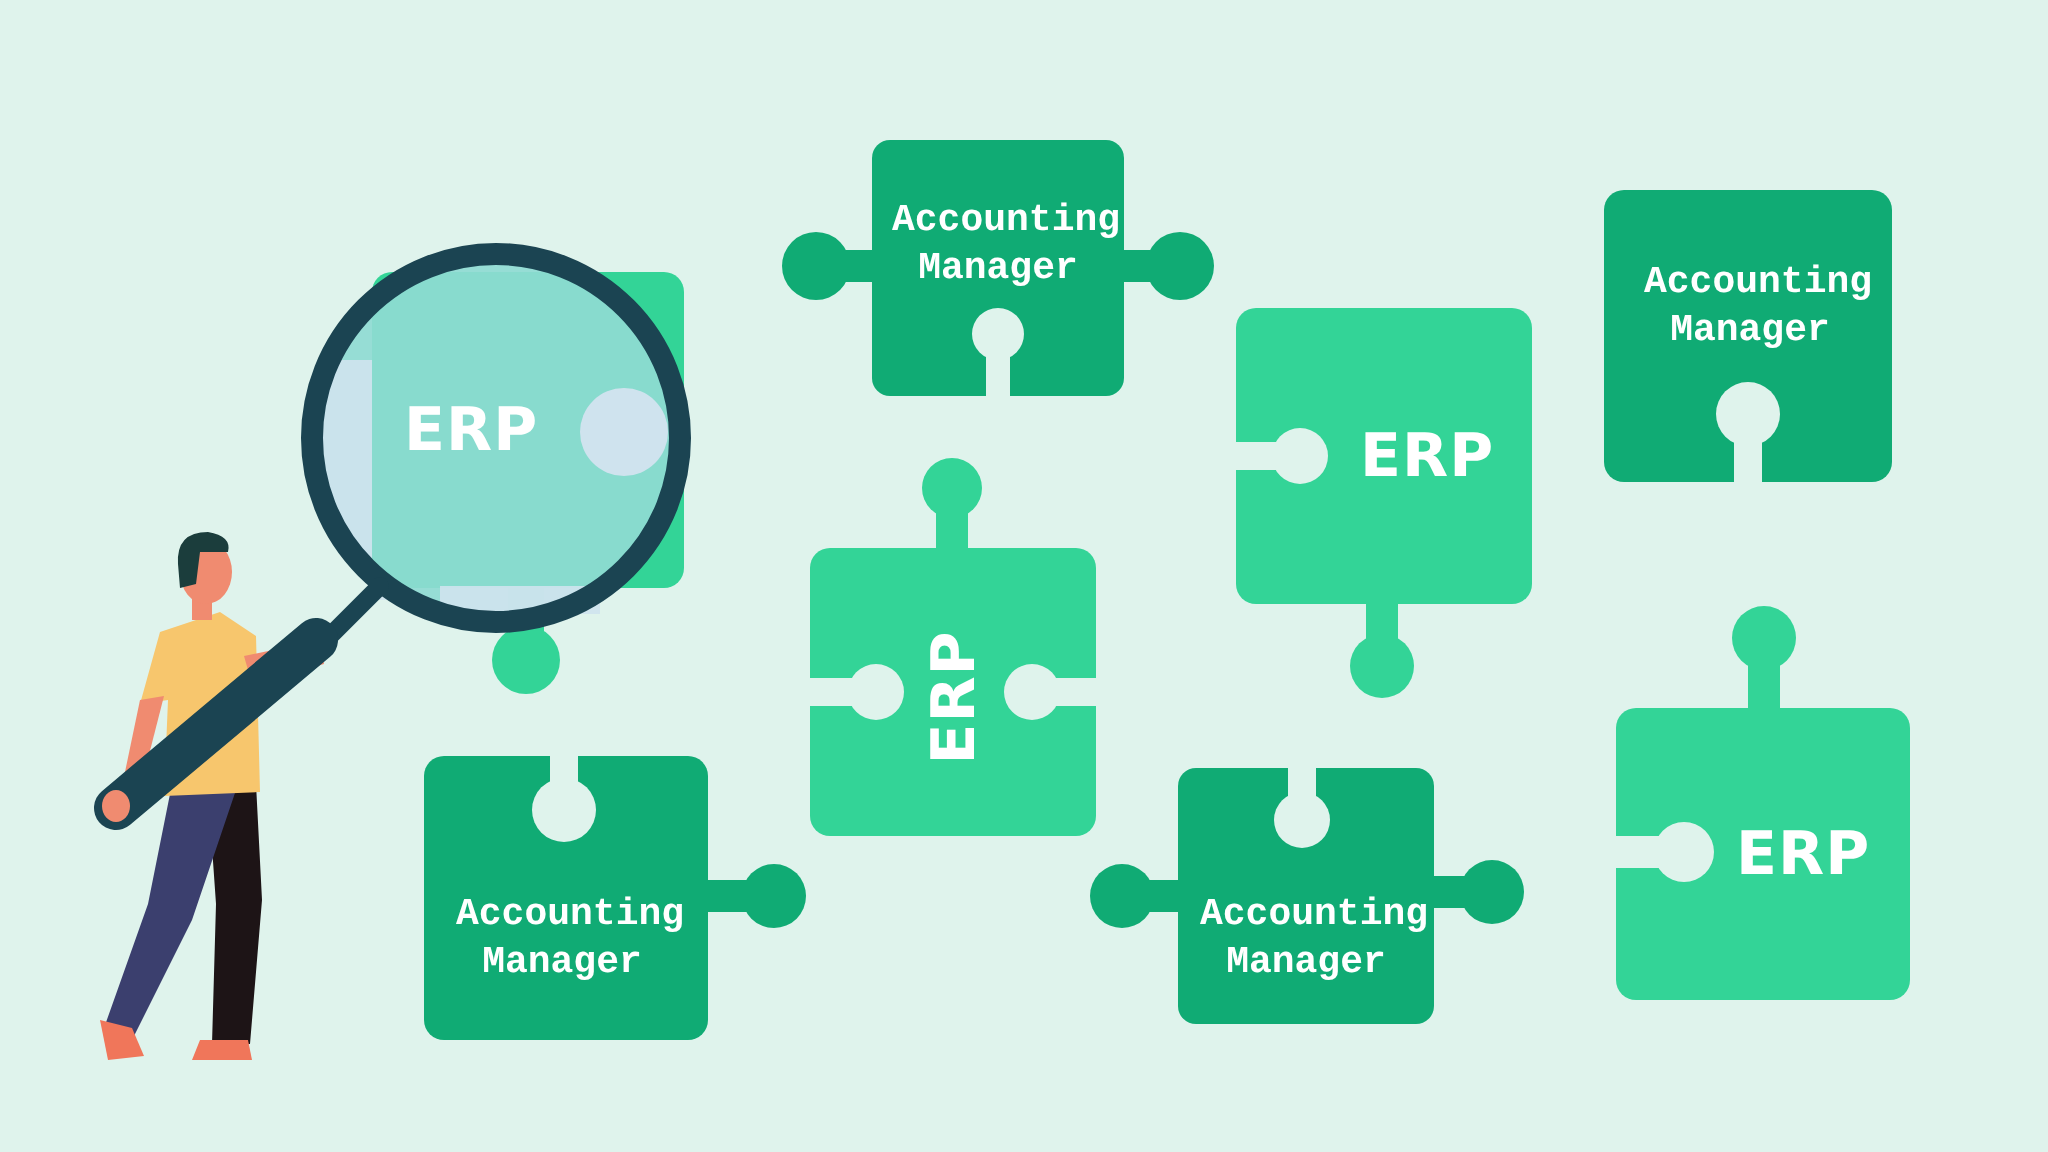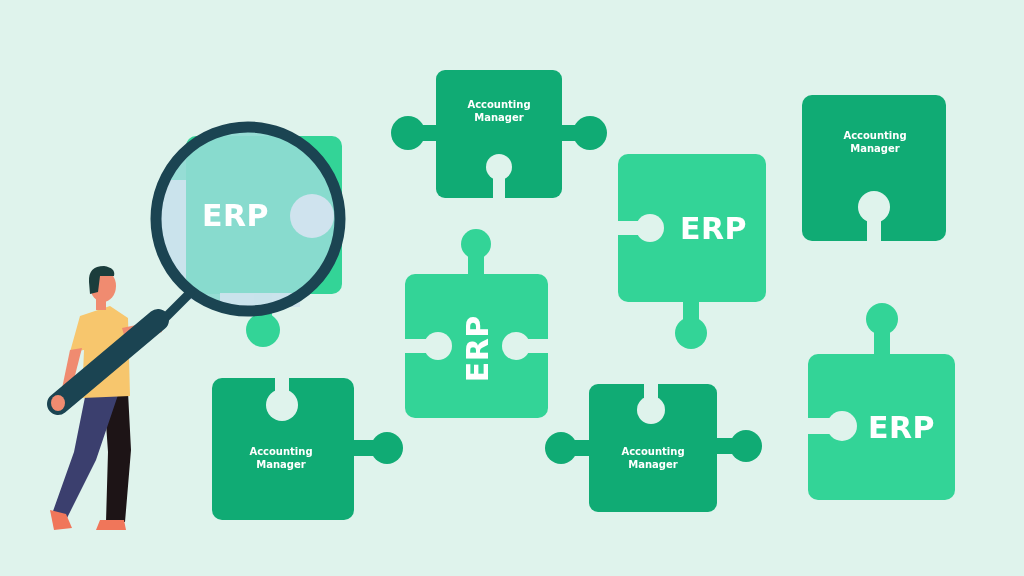--- a/index.html
+++ b/index.html
@@ -8,21 +8,21 @@
     background: #dff3ec;
     font-family: "Liberation Sans", "DejaVu Sans", sans-serif;
     position: relative;
   }
   #scene { position: absolute; left: 0; top: 0; width: 1024px; height: 576px; }
   .lbl {
     position: absolute; color: #ffffff; font-weight: bold; text-align: center;
     font-family: "DejaVu Sans", "Liberation Sans", sans-serif;
     line-height: 1.25; white-space: nowrap;
   }
-  .lbl-am { font-size: 10px; }
+  .lbl-am { font-size: 19px; font-family: Liberation Mono, monospace; }
   .lbl-erp { font-size: 30px; letter-spacing: 0.5px; }
 </style>
 </head>
 <body>
 
 <svg id="scene" viewBox="0 0 1024 576" xmlns="http://www.w3.org/2000/svg">
   <rect x="0" y="0" width="1024" height="576" fill="#dff3ec"></rect>
 
   <g>
     <rect x="186" y="136" width="156" height="158" rx="10" fill="#33d497"></rect>

